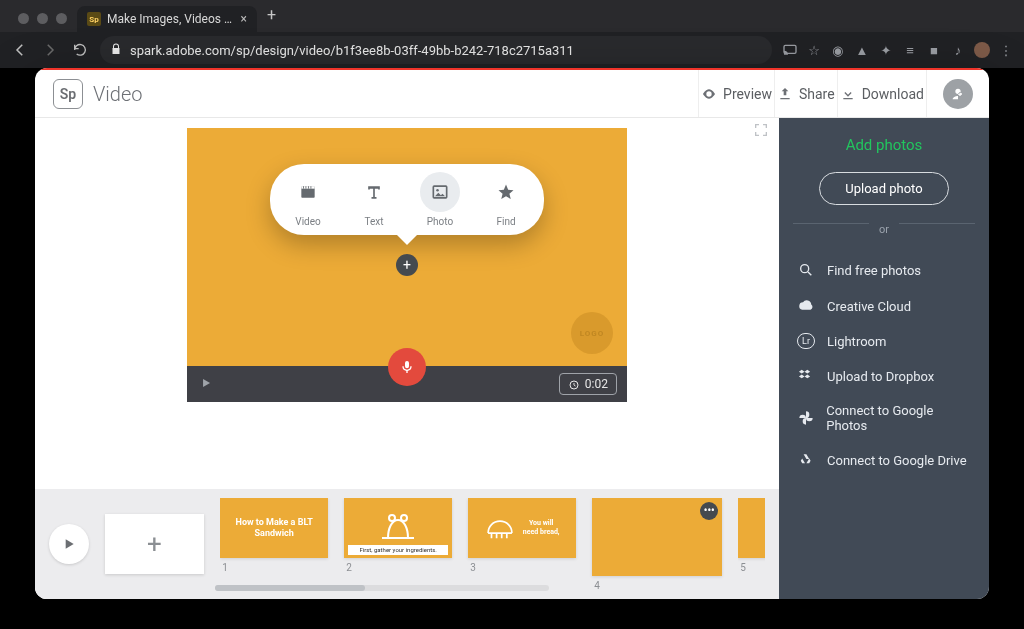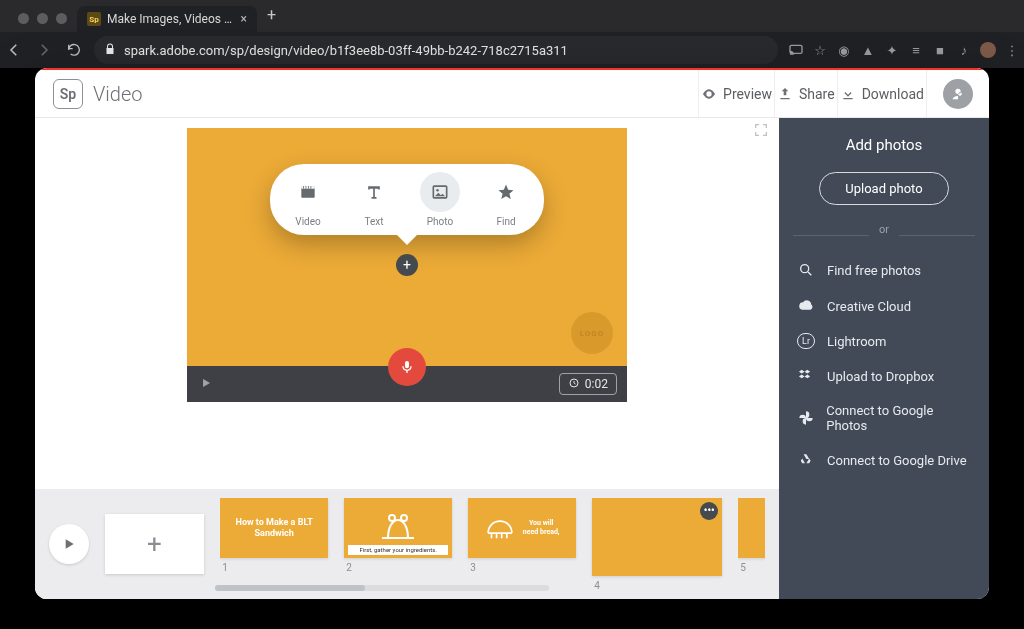--- a/index.html
+++ b/index.html
@@ -55,21 +55,21 @@
     color:#c7c7c7;font-size:16px;
     padding:6px 10px 8px;
     cursor:pointer;
   }
   .addrbar {
     height:36px;
     background:#202124;
     display:flex;
     align-items:center;
     gap:10px;
-    padding:0 4px;
+    padding:0 10px;
     color:#bdbdbd;
     font-size:13px;
   }
   .nav-icon {
     width:20px;height:20px;
     display:flex;align-items:center;justify-content:center;
     color:#bfbfbf;
     cursor:pointer;
   }
   .urlbox {
@@ -151,30 +151,30 @@
   .split { flex:1; display:flex; min-height:0; }
   .stage-col { flex:1; display:flex; flex-direction:column; min-width:0; background:#fff; position:relative;}
   .side-col {
     width:210px;
     background:#414a56;
     color:#e6eaef;
     padding:18px 14px;
     font-size:13px;
     overflow:hidden;
   }
-  .side-title { text-align:center; font-size:15px; font-weight:400; color:#ffffff; margin-bottom:18px; }
+  .side-title { text-align:center; font-size:15px; font-weight:400; color:#22c55e; margin-bottom:18px; }
   .upload-btn {
     display:block;margin:0 auto 18px;
     border:1px solid #d8dce0;
     border-radius:20px;
     padding:8px 20px;
     color:#fff;font-size:13px;cursor:pointer;text-align:center;width:130px;
   }
   .or-row {
-    display:flex;align-items:flex-end;gap:10px;
+    display:flex;align-items:flex-start;gap:10px;
     color:#9aa2ac;font-size:11px;margin-bottom:16px;
   }
   .or-row .line{flex:1;height:1px;background:#5a6470;}
   .source {
     display:flex;align-items:center;gap:12px;
     padding:9px 4px;
     cursor:pointer;
     color:#e6eaef;
     font-size:13px;
   }
@@ -230,21 +230,21 @@
   .player-bar .play { padding:0 12px;color:#9fa3a9;}
   .mic {
     position:absolute; left:50%; top:-18px; transform:translateX(-50%);
     width:38px;height:38px;border-radius:50%;background:#e34a3d;
     display:flex;align-items:center;justify-content:center;cursor:pointer;
   }
   .mic svg{width:16px;height:16px;fill:#fff;}
   .duration {
     margin-left:auto;margin-right:10px;
     border:1px solid #9fa3a9;border-radius:4px;
-    padding:3px 8px;display:flex;align-items:flex-start;gap:5px;color:#e6e6e6;
+    padding:3px 8px;display:flex;align-items:flex-end;gap:5px;color:#e6e6e6;
   }
 
   
   .timeline {
     height:110px;background:#ececee;display:flex;align-items:center;
     padding:0 14px;gap:16px;overflow:hidden;
   }
   .play-all {
     width:40px;height:40px;border-radius:50%;background:#fff;
     display:flex;align-items:center;justify-content:center;cursor:pointer;

